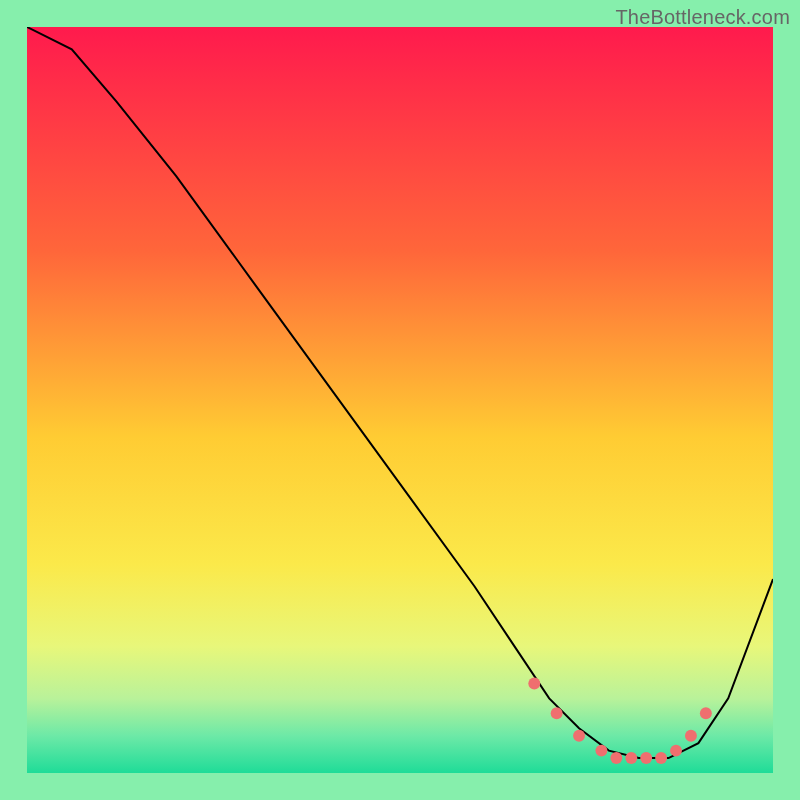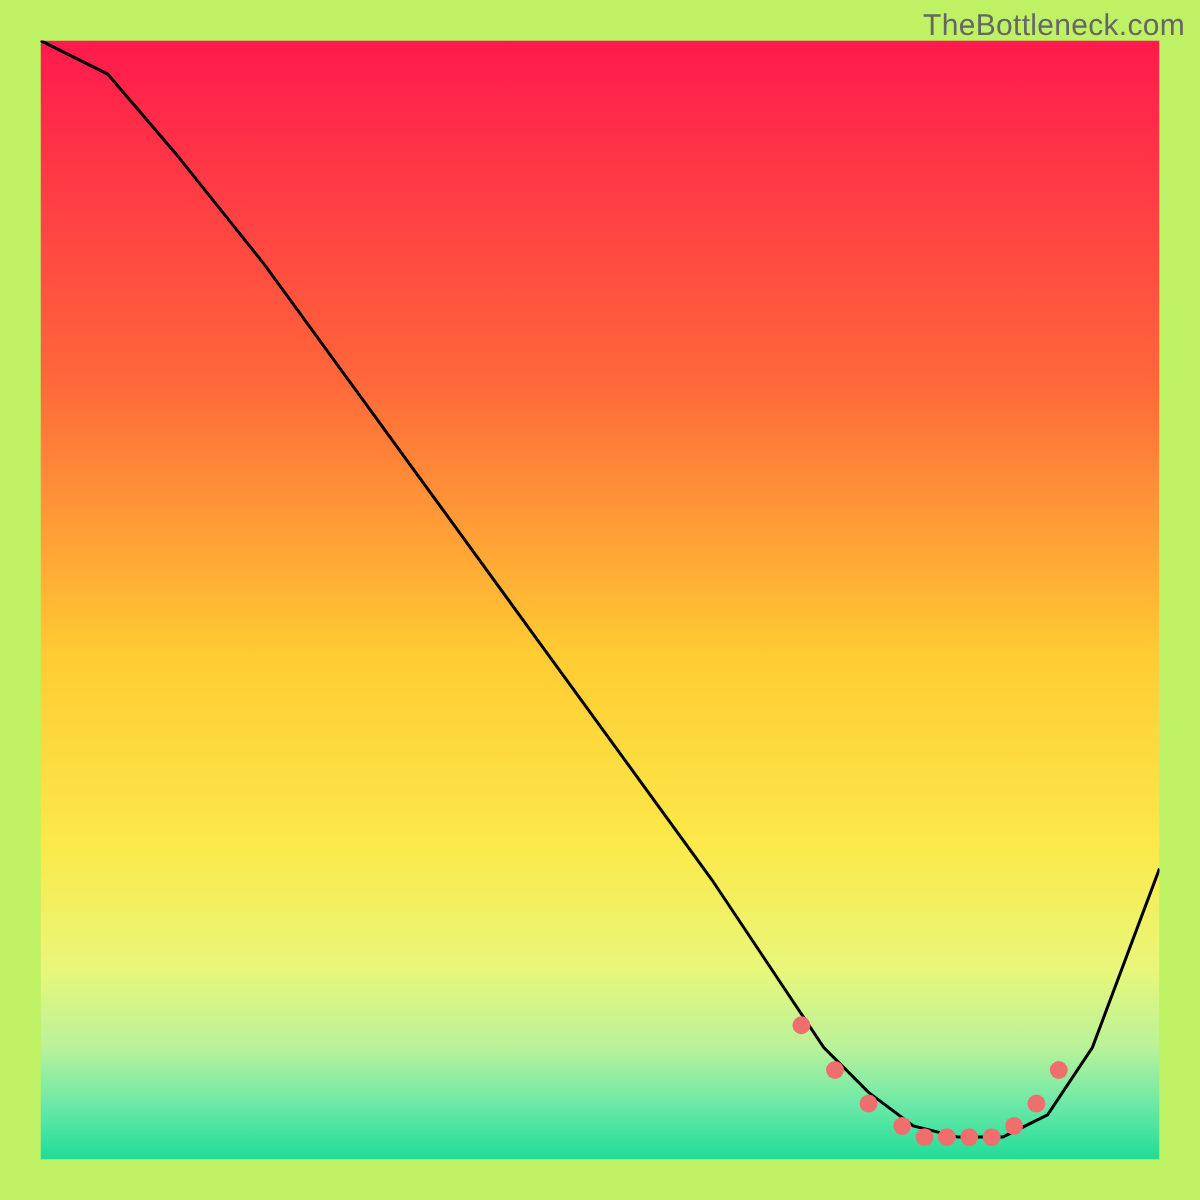--- a/index.html
+++ b/index.html
@@ -8,21 +8,21 @@
     width: 800px;
     height: 800px;
     background: #000;
     overflow: hidden;
     font-family: Arial, Helvetica, sans-serif;
   }
   .frame {
     position: relative;
     width: 800px;
     height: 800px;
-    background: #bef264;
+    background: #86efac;
   }
   .watermark {
     position: absolute;
     top: 6px;
     right: 10px;
     color: #666;
     font-size: 20px;
     font-weight: 500;
     z-index: 10;
     letter-spacing: 0.2px;

